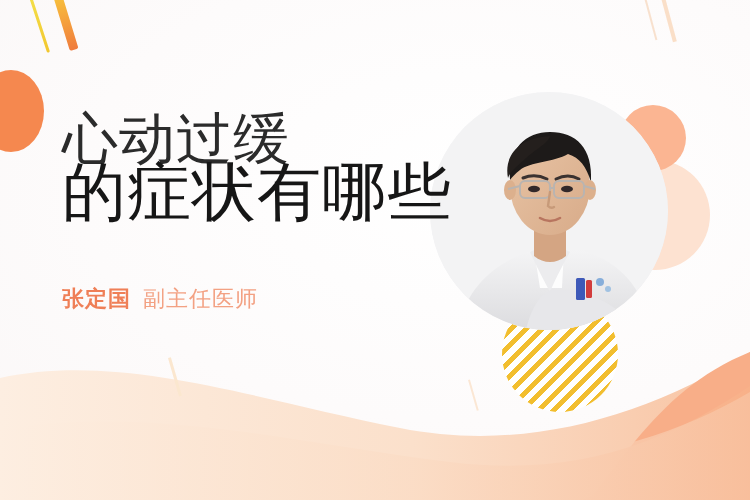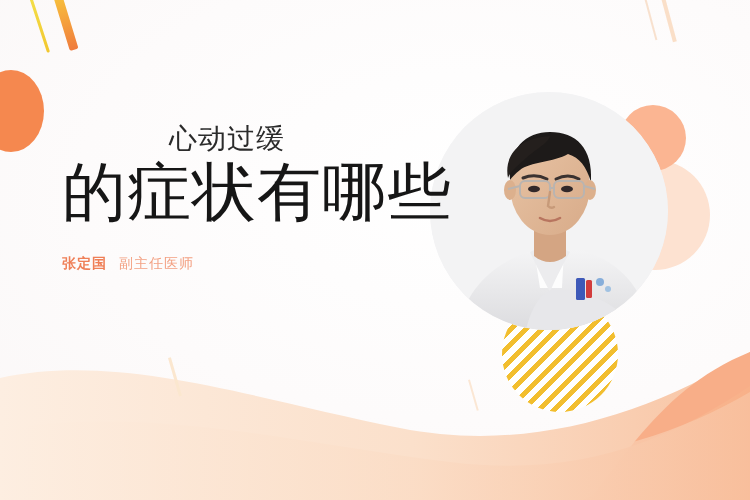--- a/index.html
+++ b/index.html
@@ -126,48 +126,48 @@
   .portrait svg { display: block; width: 238px; height: 238px; }
 
   
   .title-block {
     position: absolute;
     left: 62px;
     top: 116px;
     width: 330px;
   }
   .title-line-1 {
-    font-size: 28px;
+    font-size: 56px;
     line-height: 46px;
     color: #2b2b2b;
     letter-spacing: 1px;
     font-weight: 400;
     white-space: nowrap;
-    text-align: center;
   }
   .title-line-2 {
     font-size: 64px;
     line-height: 56px;
     color: #161616;
     letter-spacing: 1px;
     font-weight: 400;
     white-space: nowrap;
     margin-top: 2px;
   }
 
   .meta-block {
     position: absolute;
     left: 62px;
     top: 246px;
   }
   .meta-line {
-    font-size: 14px;
+    font-size: 22px;
     line-height: 34px;
     white-space: nowrap;
     color: #f2a183;
+    margin-top: 36px;
   }
   .doctor-name {
     font-weight: 700;
     color: #ef7f57;
     letter-spacing: 1px;
   }
   .doctor-title {
     color: #f3a183;
     letter-spacing: 1px;
     margin-left: 12px;

